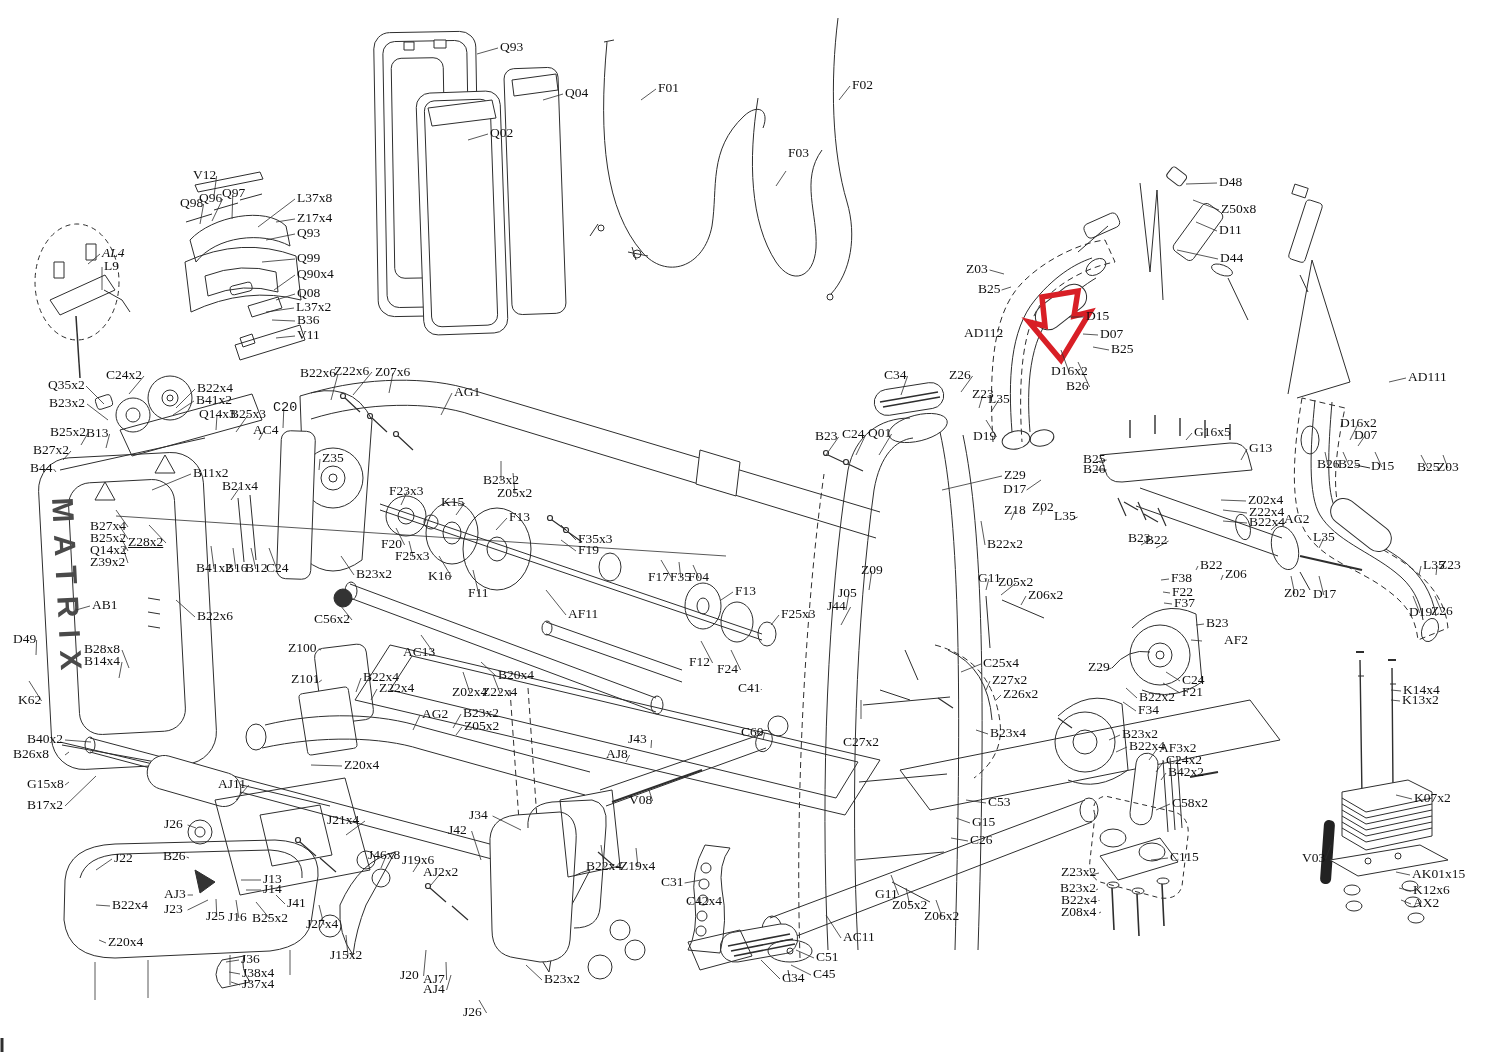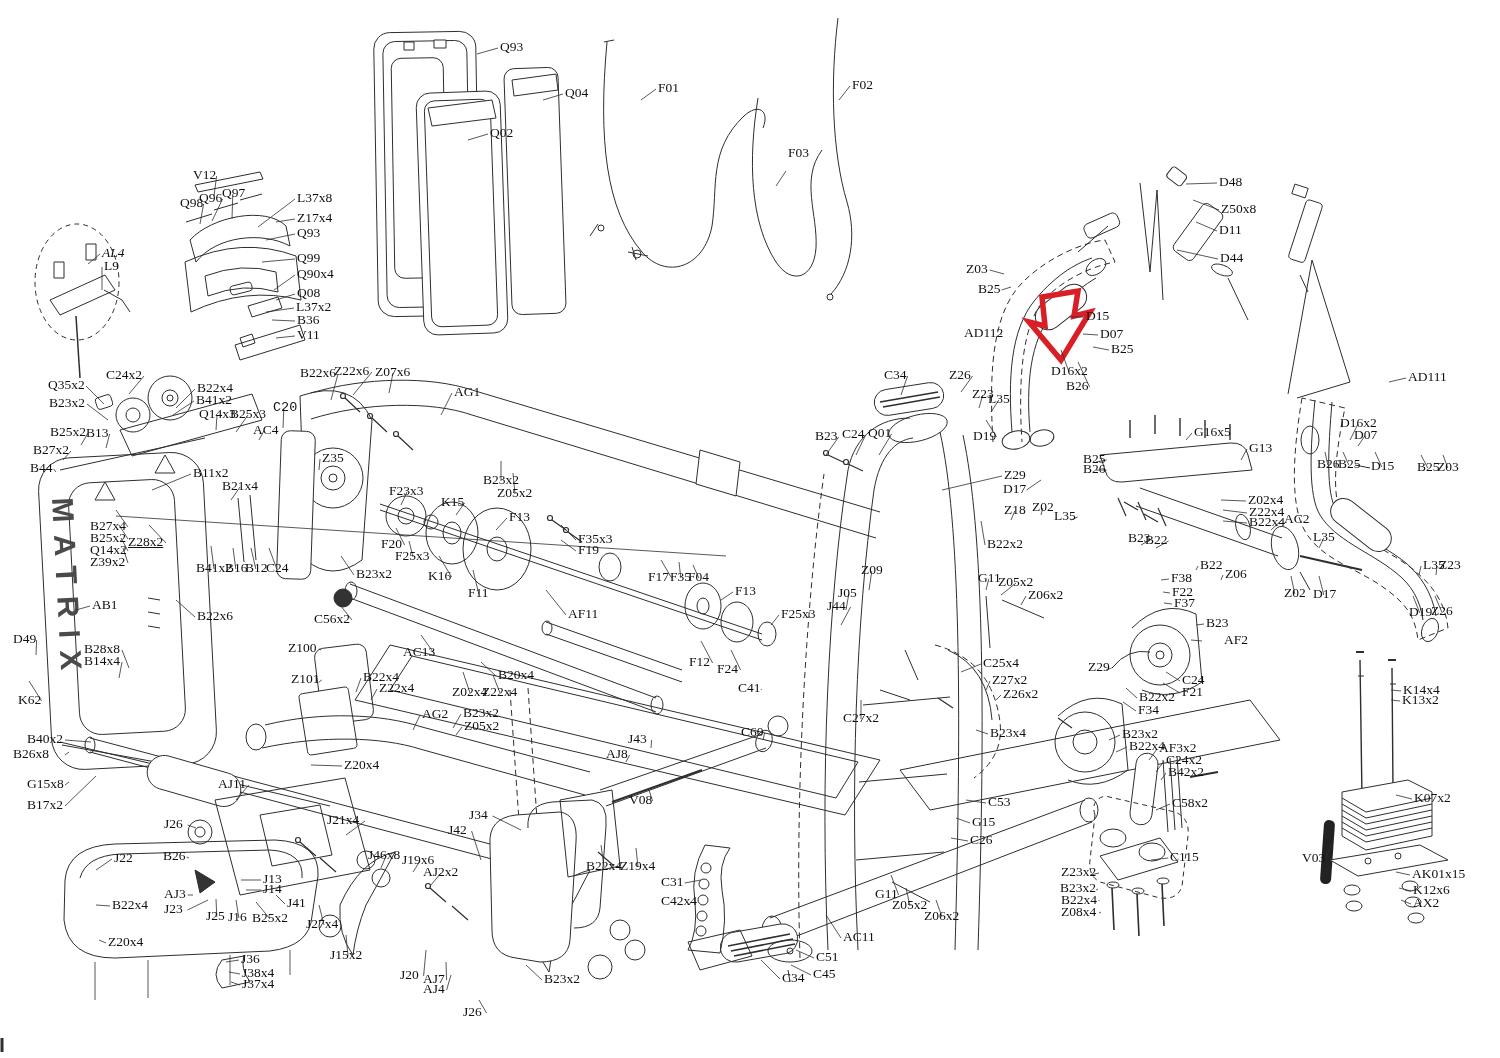--- a/index.html
+++ b/index.html
@@ -722,27 +722,27 @@
       <div class="lbl" style="left: 606px; top: 747px;">AJ8</div>
       <div class="lbl" style="left: 629px; top: 793px;">V08</div>
       <div class="lbl" style="left: 586px; top: 859px;">B22x4</div>
       <div class="lbl" style="left: 620px; top: 859px;">Z19x4</div>
       <div class="lbl" style="left: 314px; top: 612px;">C56x2</div>
       <div class="lbl" style="left: 288px; top: 641px;">Z100</div>
       <div class="lbl" style="left: 291px; top: 672px;">Z101</div>
       <div class="lbl" style="left: 363px; top: 670px;">B22x4</div>
       <div class="lbl" style="left: 379px; top: 681px;">Z22x4</div>
       <div class="lbl" style="left: 661px; top: 875px;">C31</div>
-      <div class="lbl" style="left: 661px; top: 894px;">C42x4</div>
+      <div class="lbl" style="left: 686px; top: 894px;">C42x4</div>
       <div class="lbl" style="left: 782px; top: 971px;">C34</div>
       <div class="lbl" style="left: 843px; top: 930px;">AC11</div>
       <div class="lbl" style="left: 816px; top: 950px;">C51</div>
       <div class="lbl" style="left: 813px; top: 967px;">C45</div>
       <div class="lbl" style="left: 741px; top: 725px;">C60</div>
-      <div class="lbl" style="left: 843px; top: 711px; text-align: right;">C27x2</div>
+      <div class="lbl" style="left: 843px; top: 735px; text-align: right;">C27x2</div>
       <div class="lbl" style="left: 983px; top: 656px;">C25x4</div>
       <div class="lbl" style="left: 992px; top: 673px;">Z27x2</div>
       <div class="lbl" style="left: 1003px; top: 687px;">Z26x2</div>
       <div class="lbl" style="left: 990px; top: 726px;">B23x4</div>
       <div class="lbl" style="left: 988px; top: 795px;">C53</div>
       <div class="lbl" style="left: 972px; top: 815px;">G15</div>
       <div class="lbl" style="left: 970px; top: 833px;">C26</div>
       <div class="lbl" style="left: 875px; top: 887px;">G11</div>
       <div class="lbl" style="left: 892px; top: 898px;">Z05x2</div>
       <div class="lbl" style="left: 924px; top: 909px;">Z06x2</div>

